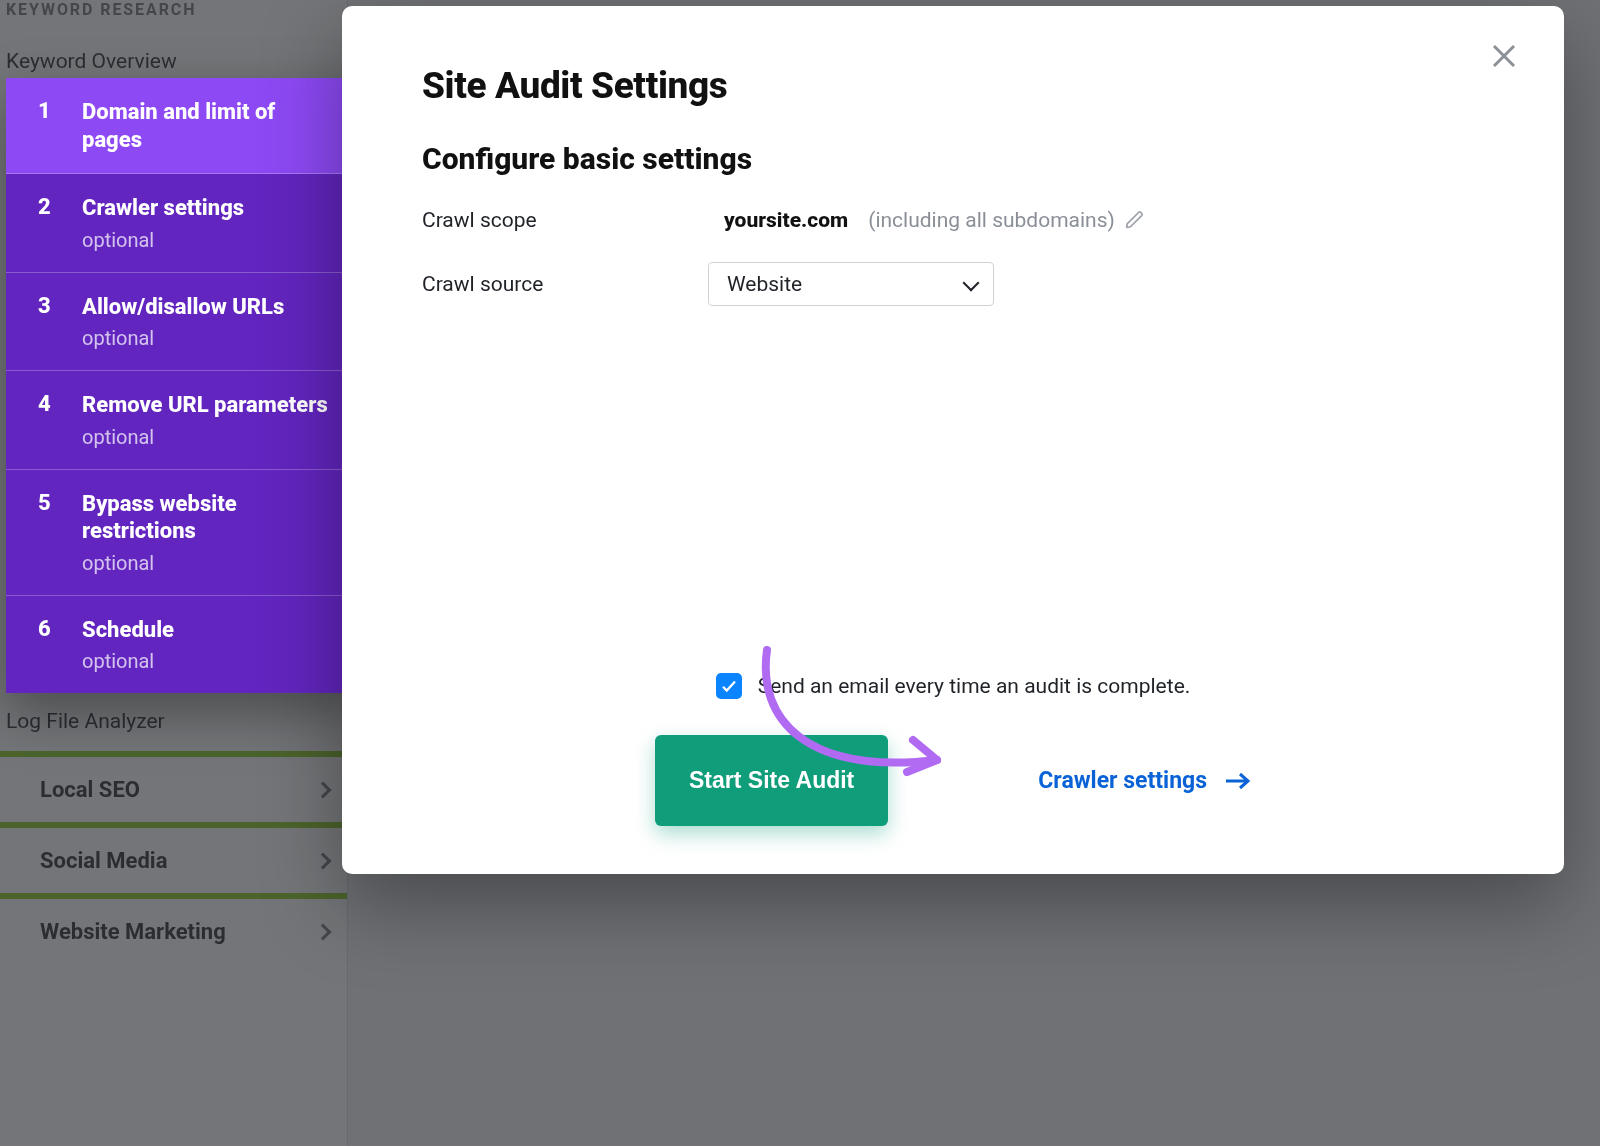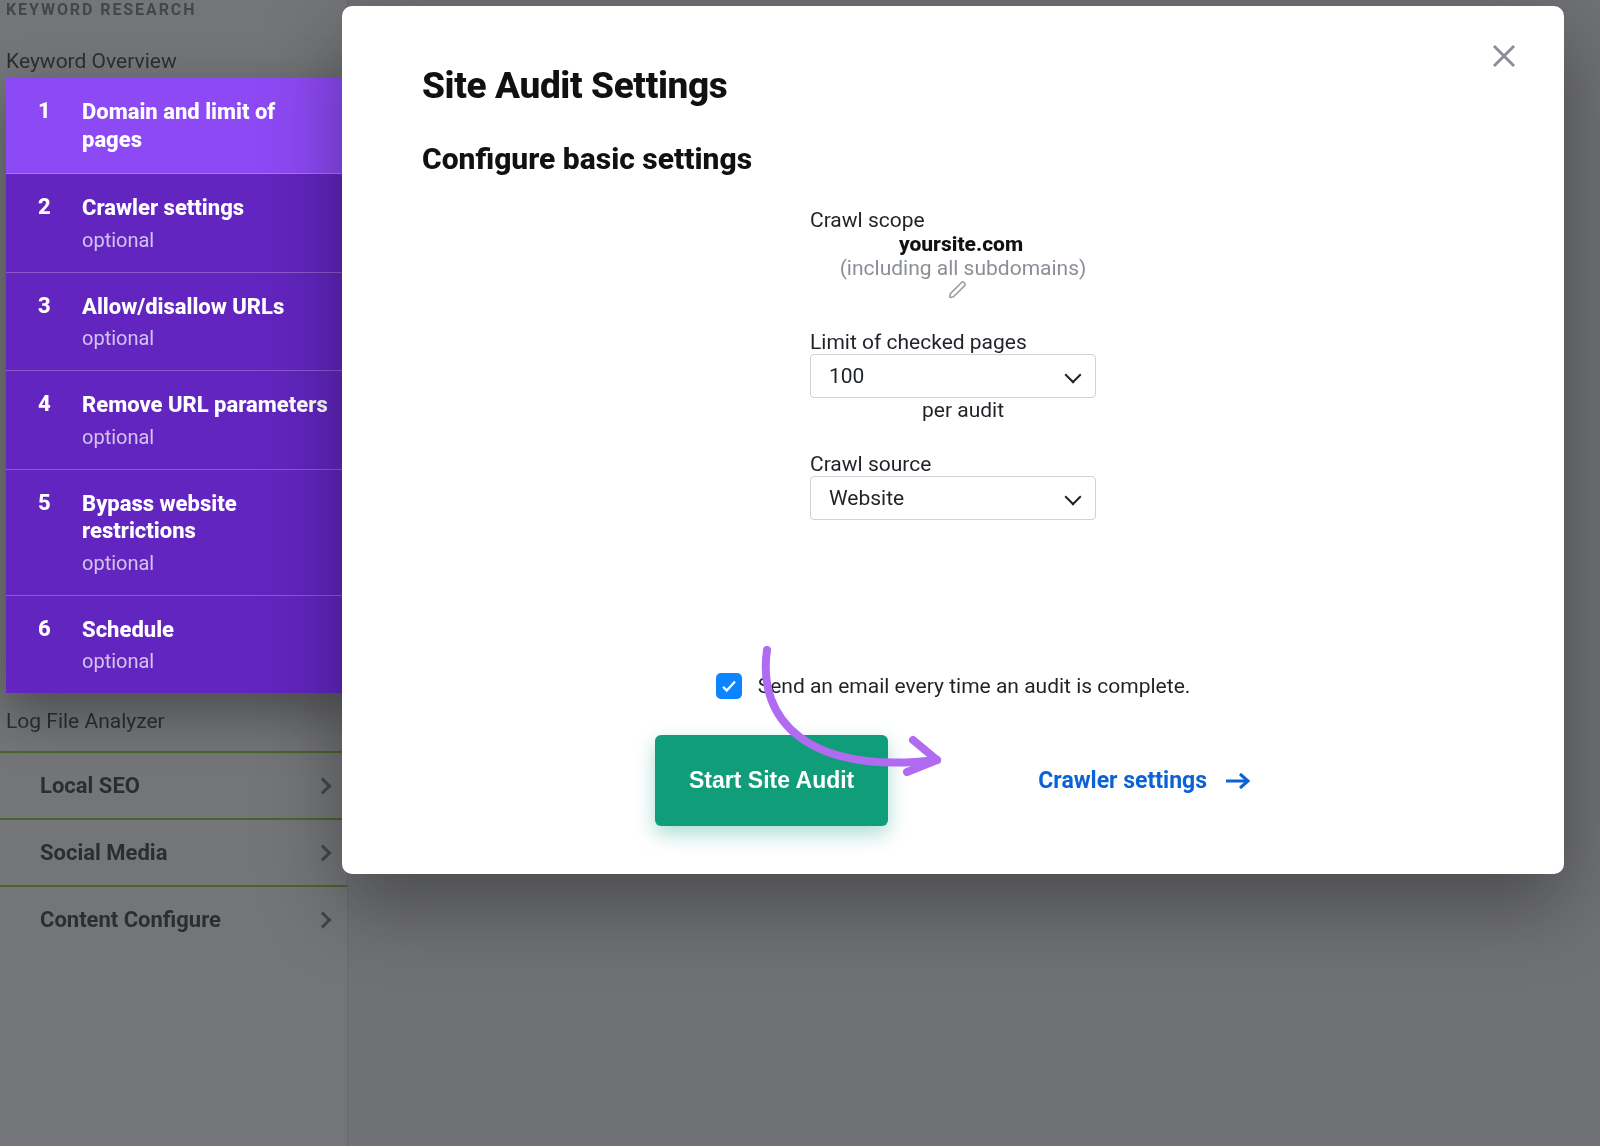--- a/index.html
+++ b/index.html
@@ -5,37 +5,37 @@
   * { box-sizing: border-box; margin: 0; padding: 0; }
   html, body { width: 1600px; height: 1146px; font-family: -apple-system, BlinkMacSystemFont, "Segoe UI", Roboto, Helvetica, Arial, sans-serif; background:#eceef0; overflow:hidden; }
 
   
   .bg-page { position:absolute; inset:0; filter: brightness(0.72); }
   .bg-left-col { position:absolute; left:0; top:0; width:348px; height:100%; background:#fff; border-right:1px solid #d8dbde; }
   .bg-main { position:absolute; left:348px; top:0; right:0; bottom:0; background:#f4f5f6; }
 
   .bg-section-head { font-size:16px; font-weight:700; letter-spacing:0.12em; color:#6b6f76; padding:0 14px 12px 6px; }
   .bg-link { font-size:21px; color:#1f2328; padding:18px 12px 18px 6px; }
-  .bg-cat-row { display:flex; align-items:center; justify-content:space-between; padding:20px 18px 20px 6px; border-top:2px solid #84cc16; }
+  .bg-cat-row { display:flex; align-items:center; justify-content:space-between; padding:20px 18px 20px 6px; border-top:6px solid #84cc16; }
   .bg-cat-label { display:flex; align-items:center; gap:12px; font-size:22px; font-weight:700; color:#1f2328; }
   .chev { width:12px; height:12px; border-right:3px solid #6b6f76; border-bottom:3px solid #6b6f76; transform:rotate(-45deg); }
   .bg-icon-slot { width:22px; height:22px; display:inline-block; }
 
   
   .scrim { position:absolute; inset:0; background:rgba(60,62,68,0.55); }
 
   
   .modal { position:absolute; left:342px; top:6px; width:1222px; height:868px; background:#fff; border-radius:10px; box-shadow:0 30px 80px rgba(0,0,0,0.35); padding:58px 80px 50px 80px; }
   .close-btn { position:absolute; top:30px; right:40px; width:40px; height:40px; cursor:pointer; display:flex; align-items:center; justify-content:center; }
   .close-btn svg { width:30px; height:30px; stroke:#8b8f97; stroke-width:2.4; }
 
   .modal h1 { font-size:37px; font-weight:800; letter-spacing:-0.01em; color:#111; margin-bottom:34px; }
   .modal h2 { font-size:30px; font-weight:800; color:#111; margin-bottom:32px; }
 
-  .form-row { display:flex; align-items:center; margin-bottom:30px; font-size:21px; color:#1f2328;flex-direction:column; }
+  .form-row { display:flex; align-items:center; margin-bottom:30px; font-size:21px; color:#1f2328; }
   .form-label { width:286px; color:#1f2328; }
   .val-strong { font-weight:800; color:#111;margin-left:16px; }
   .val-muted { color:#8a8f97; margin-left:20px; }
   .pen-btn { margin-left:10px; display:inline-flex; align-items:center; cursor:pointer; }
   .pen-btn svg { width:20px; height:20px; stroke:#9ba0a8; fill:none; stroke-width:2; }
 
   .select { border:1px solid #cfd3d8; border-radius:4px; height:44px; min-width:286px; padding:0 44px 0 18px; display:flex; align-items:center; font-size:21px; background:#fff; position:relative; cursor:pointer; }
   .select .caret { position:absolute; right:16px; top:14px; width:12px; height:12px; border-right:2.5px solid #1f2328; border-bottom:2.5px solid #1f2328; transform:rotate(45deg); }
   .after-select { margin-left:20px; font-size:21px; color:#1f2328; }
 
@@ -86,21 +86,21 @@
     <div class="bg-cat-row">
       <span class="bg-cat-label">
           <span class="bg-icon-slot"></span>
           <span>Social Media</span>
         </span>
       <span class="chev"></span>
     </div>
     <div class="bg-cat-row">
       <span class="bg-cat-label">
           <span class="bg-icon-slot"></span>
-          <span>Content Configure</span>
+          <span>Website Marketing</span>
         </span>
       <span class="chev"></span>
     </div>
   </div>
   <div class="bg-main"></div>
 </div>
 
 <div class="scrim"></div>
 
 <div class="steps">
@@ -162,28 +162,20 @@
     <div class="form-label">Crawl scope</div>
     <span class="val-strong">yoursite.com</span>
     <span class="val-muted">(including all subdomains)</span>
     <span class="pen-btn">
       <svg viewBox="0 0 24 24">
           <path d="M3 21l3.5-.8L20 6.7a2 2 0 0 0 0-2.8l-.9-.9a2 2 0 0 0-2.8 0L2.8 16.5 2 20z"></path>
         </svg>
     </span>
   </div>
 
-  <div class="form-row">
-    <div class="form-label">Limit of checked pages</div>
-    <div class="select">
-      <span>100</span>
-      <span class="caret"></span>
-    </div>
-    <span class="after-select">per audit</span>
-  </div>
 
   <div class="form-row">
     <div class="form-label">Crawl source</div>
     <div class="select">
       <span>Website</span>
       <span class="caret"></span>
     </div>
   </div>
 
   <div class="modal-footer">

